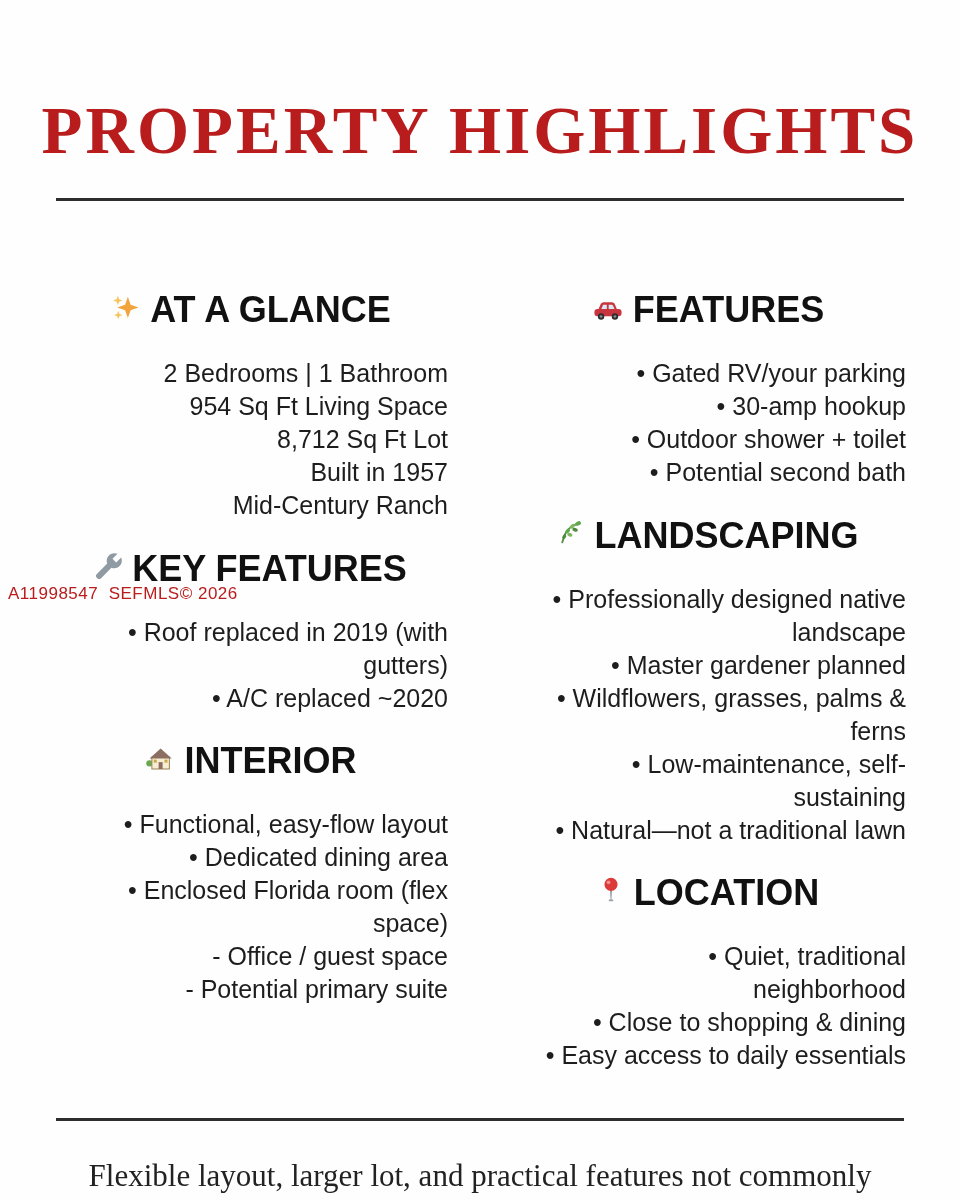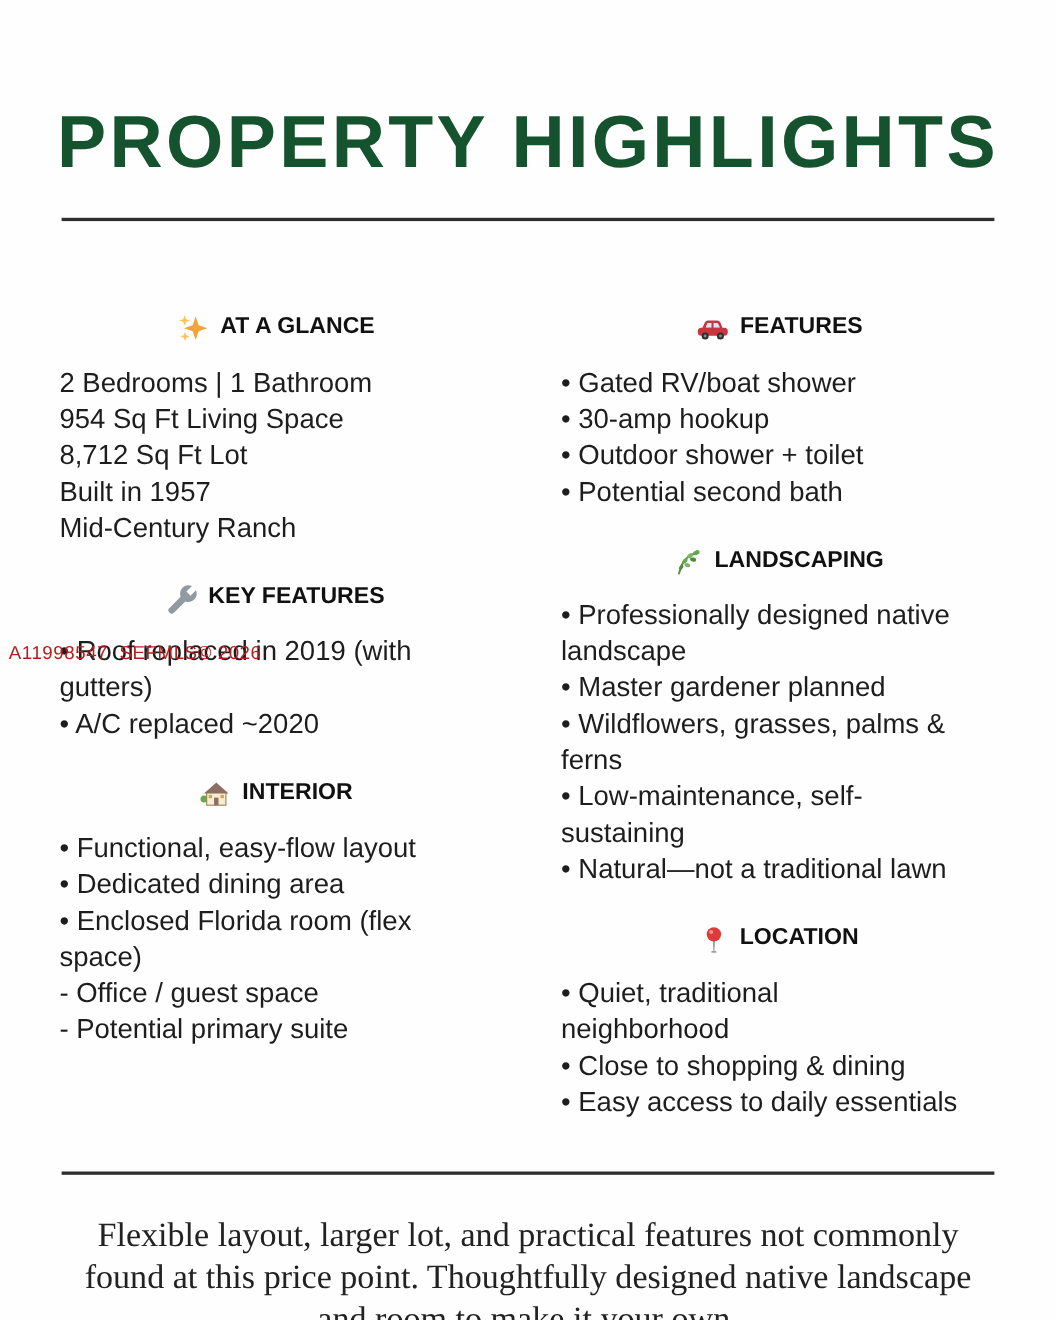--- a/index.html
+++ b/index.html
@@ -7,56 +7,56 @@
     width: 960px; height: 1200px;
     background: #fefefe;
     font-family: "Liberation Sans", "DejaVu Sans", sans-serif;
     color: #1d1d1d;
     position: relative;
     overflow: hidden;
   }
   .page-title {
     margin: 96px auto 0;
     text-align: center;
-    font-family: Liberation Sans, sans-serif;
+    font-family: Liberation Serif, serif;
     font-weight: 700;
     font-size: 67px;
     line-height: 68px;
     letter-spacing: 3px;
-    color: #14532d;
+    color: #b91c1c;
     white-space: nowrap;
   }
   .rule {
     width: 848px;
     margin: 34px auto 0;
     border: none;
     height: 0;
     border-top: 3px solid #2e2e2e;
   }
   .columns {
     width: 852px;
     margin: 62px auto 0;
     display: flex;
     justify-content: space-between;
   }
   .col { width: 396px; }
   .col.left { width: 394px; }
   .sec + .sec { margin-top: 28px; }
   .sec-header {
     display: flex;
-    align-items: flex-end;
+    align-items: flex-start;
     justify-content: center;
     gap: 9px;
     font-weight: 700;
-    font-size: 21px;
+    font-size: 36px;
     line-height: 34px;
     color: #111111;
   }
   .sec-items {
-    text-align: left;
+    text-align: right;
     font-size: 25px;
     line-height: 33px;
     color: #1d1d1d;
   }
   .line { white-space: pre-line; }
   .icon { display: inline-flex; }
   .icon svg { display: block; }
   .rule2 { margin-top: 46px; }
   .footer-text {
     width: 880px;
@@ -167,21 +167,21 @@
             <rect x="1.8" y="12" width="20.4" height="5.4" rx="2.4" fill="#c9353f"></rect>
             <circle cx="6.8" cy="17.6" r="2.4" fill="#2f2f2f"></circle>
             <circle cx="6.8" cy="17.6" r="1" fill="#8a8a8a"></circle>
             <circle cx="17.2" cy="17.6" r="2.4" fill="#2f2f2f"></circle>
             <circle cx="17.2" cy="17.6" r="1" fill="#8a8a8a"></circle>
           </svg>
         </span>
         <span>FEATURES</span>
       </h2>
       <div class="sec-items">
-          <div class="line">• Gated RV/boat shower</div>
+          <div class="line">• Gated RV/your parking</div>
           <div class="line">• 30-amp hookup</div>
           <div class="line">• Outdoor shower + toilet</div>
           <div class="line">• Potential second bath</div>
         </div>
     </div>
 
     <div class="sec">
       <h2 class="sec-header">
         <span class="icon">
           <svg width="28" height="28" viewBox="0 0 24 24">

